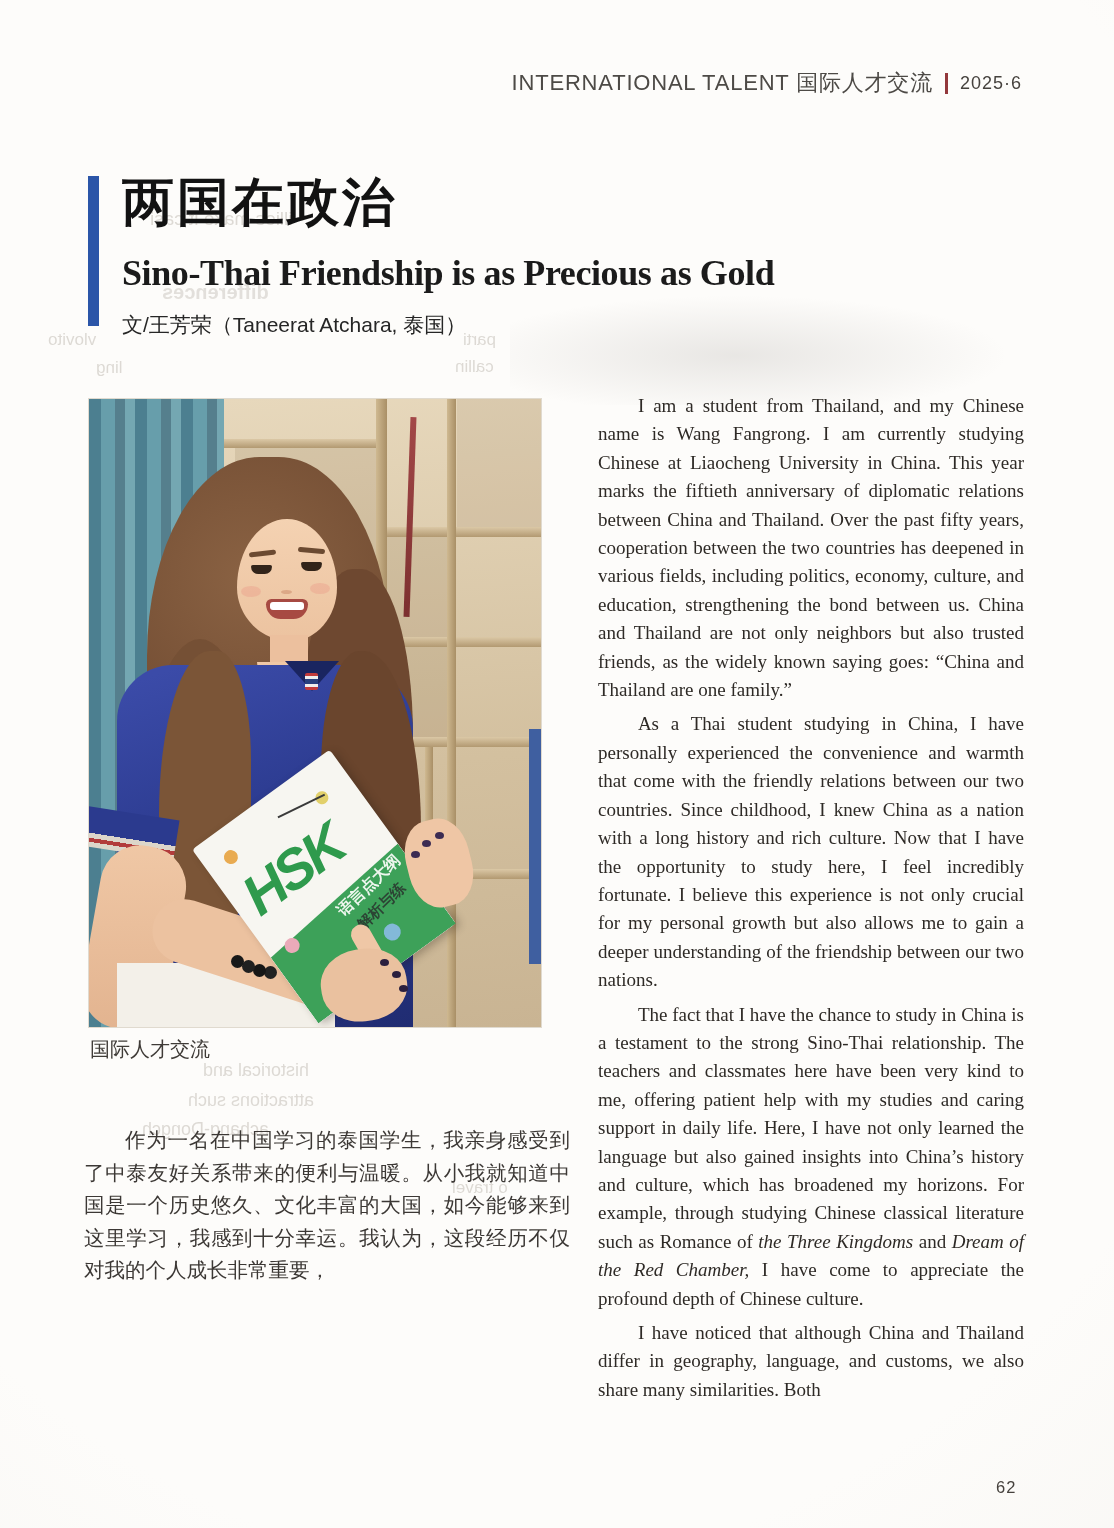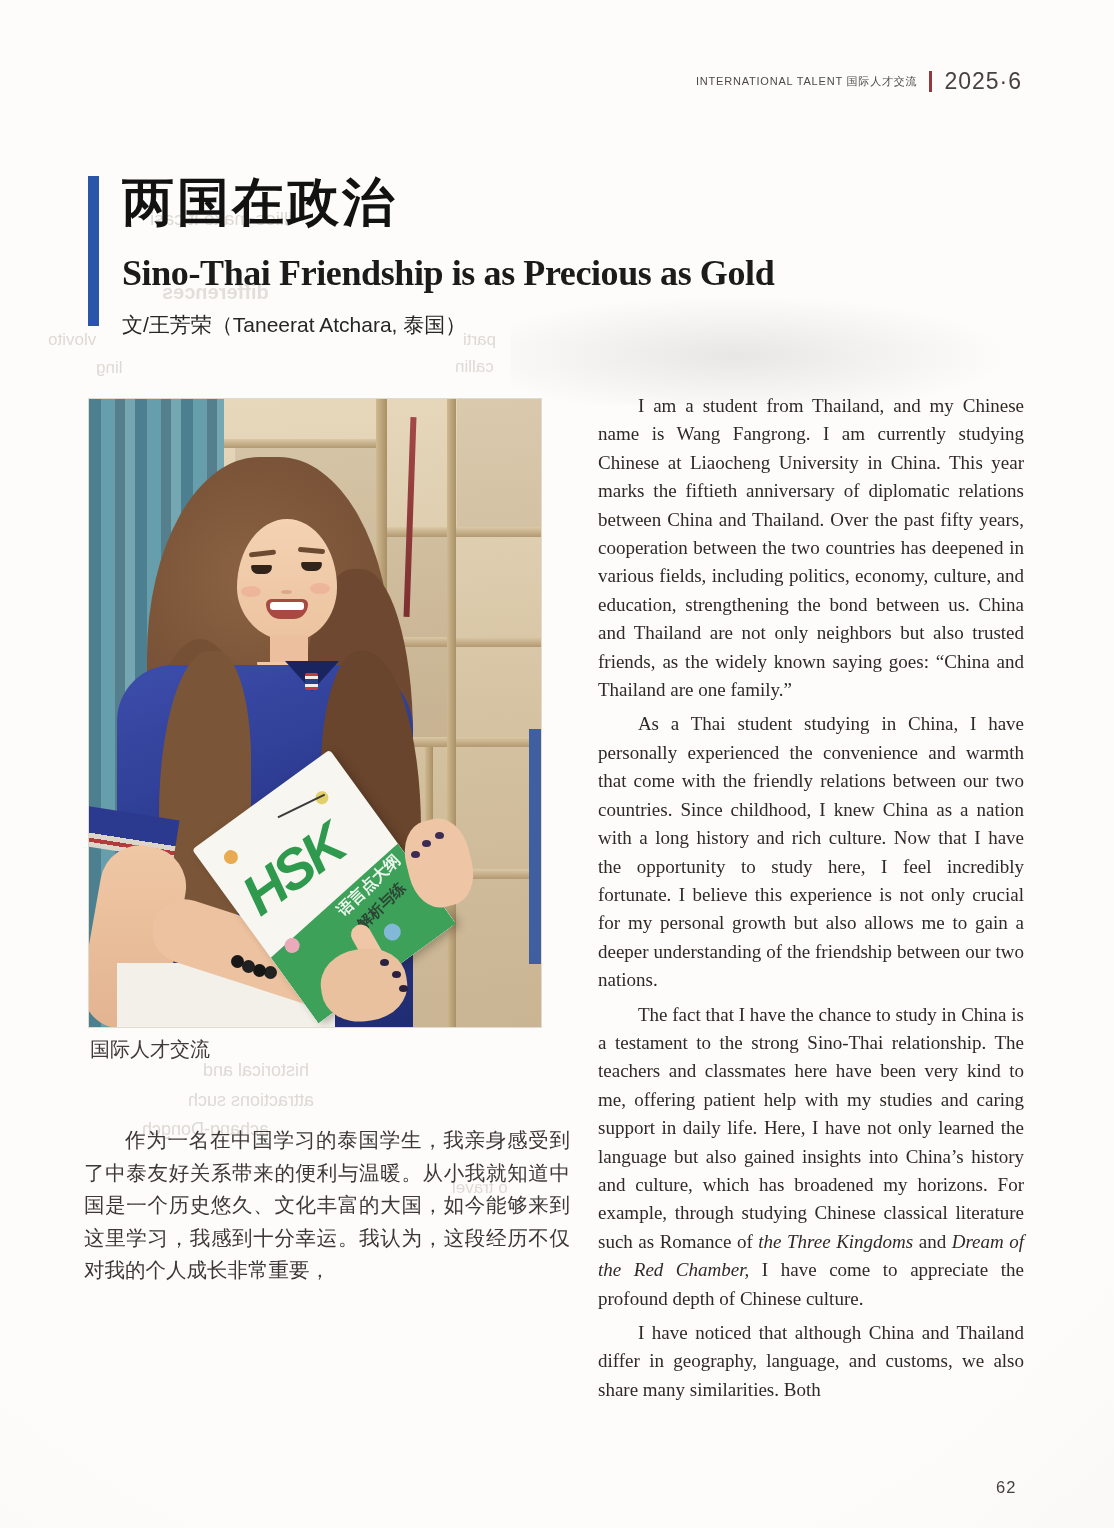--- a/index.html
+++ b/index.html
@@ -6,23 +6,23 @@
   .page{
     position:relative;width:1114px;height:1528px;margin:0 auto;
     background:
       radial-gradient(130% 110% at 45% 42%, #fdfcfa 55%, #f4f2ee 92%, #ecebe7 100%);
     overflow:hidden;
     font-family:"Liberation Sans", sans-serif;
     color:#2e2a26;
   }
   
   .header{position:absolute;top:68px;right:92px;display:flex;align-items:center;gap:12px;}
-  .header .mag{font-size:11px;letter-spacing:.8px;color:#4d4a46;}
+  .header .mag{font-size:22px;letter-spacing:.8px;color:#4d4a46;}
   .header .divider{width:3px;height:21px;background:#93383c;}
-  .header .issue{font-size:23px;letter-spacing:1px;color:#46423e;}
+  .header .issue{font-size:18px;letter-spacing:1px;color:#46423e;}
   
   .accent-bar{position:absolute;left:88px;top:176px;width:11px;height:150px;background:#2b55a8;}
   .title-block{position:absolute;left:122px;top:168px;width:880px;}
   .title-cn{font-size:52px;font-weight:700;color:#121212;letter-spacing:3px;margin:0;}
   .title-en{font-size:36px;font-weight:600;color:#1b1b1b;letter-spacing:-.4px;margin:14px 0 0 0;font-family:Liberation Serif, serif;}
   .byline{font-size:21px;color:#262626;margin-top:17px;}
   
   .ghost-photo{position:absolute;left:510px;top:295px;width:500px;height:110px;
     background:radial-gradient(ellipse at 45% 55%, rgba(150,145,140,.20), rgba(150,145,140,0) 70%);}
   

